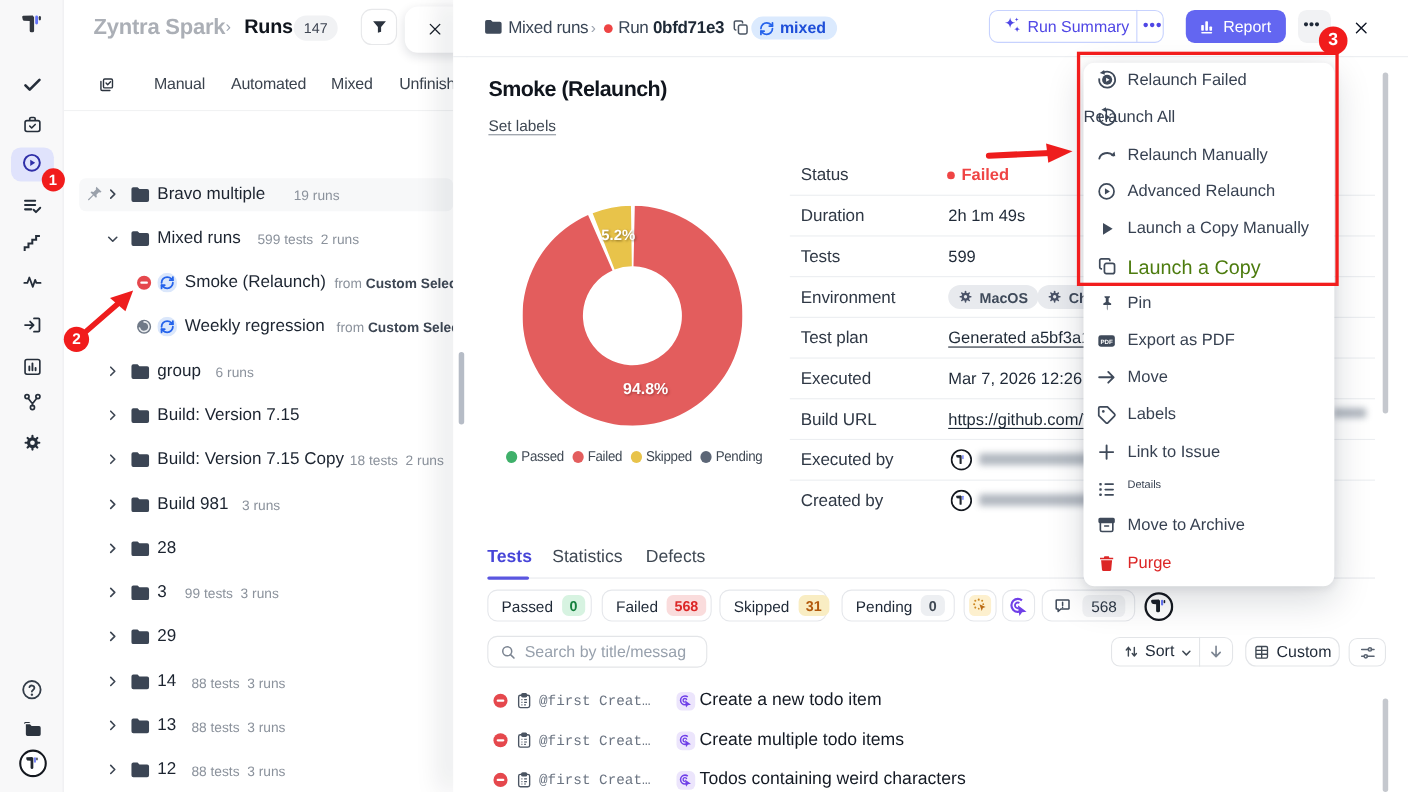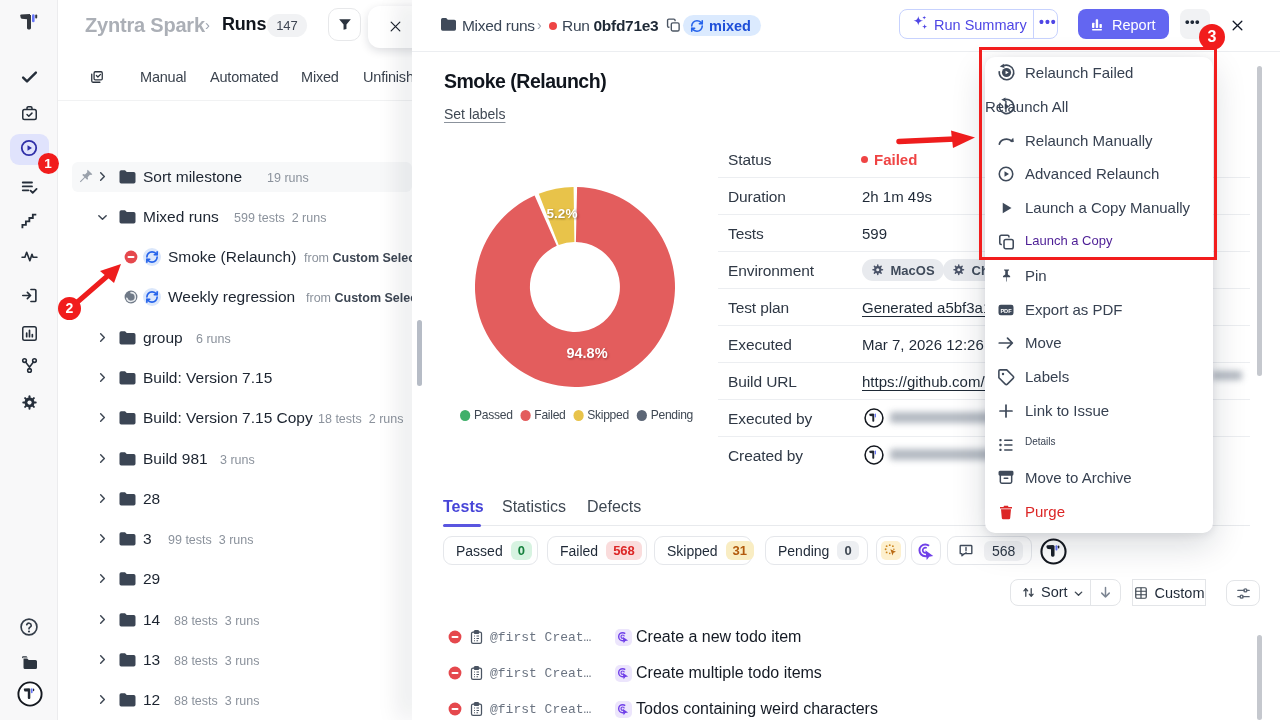--- a/index.html
+++ b/index.html
@@ -142,21 +142,21 @@
   <div class="abs" style="left:14px;top:162px;width:340px;height:30px;background:#f7f8f9;border-radius:6px"></div>
   <svg class="abs" style="left:20px;top:168px" width="16" height="16" viewBox="0 0 24 24" fill="#9aa1ab">
         <path d="M14.5 2.5l7 7-1.6 1-2-.2-3.4 3.4.6 2.8-1.3 1.3-3.2-3.2L4 21.4l-1.2-1.2 6.8-6.6-3.2-3.2 1.3-1.3 2.8.6 3.4-3.4-.2-2z"></path>
       </svg>
   <svg class="abs chev" style="left:39px;top:171px" viewBox="0 0 24 24" fill="none" stroke="currentColor" stroke-width="3.2" stroke-linecap="round" stroke-linejoin="round">
         <path d="M8 4l8 8-8 8"></path>
       </svg>
   <svg class="abs fold" style="left:60px;top:169px" viewBox="0 0 24 22" fill="currentColor">
         <path d="M1 4a2.4 2.4 0 0 1 2.4-2.4h5.2L11 4h9.6A2.4 2.4 0 0 1 23 6.4v11.2A2.4 2.4 0 0 1 20.6 20H3.4A2.4 2.4 0 0 1 1 17.6z"></path>
       </svg>
-  <div class="abs tname" style="left:85px;top:168px">Sort milestone</div>
+  <div class="abs tname" style="left:85px;top:168px">Bravo multiple</div>
   <div class="abs tmeta" style="left:209px;top:171px">19 runs</div>
 
   <svg class="abs chev" style="left:39px;top:212px" viewBox="0 0 24 24" fill="none" stroke="currentColor" stroke-width="3.2" stroke-linecap="round" stroke-linejoin="round">
         <path d="M4 8l8 8 8-8"></path>
       </svg>
   <svg class="abs fold" style="left:60px;top:209px" viewBox="0 0 24 22" fill="currentColor">
         <path d="M1 4a2.4 2.4 0 0 1 2.4-2.4h5.2L11 4h9.6A2.4 2.4 0 0 1 23 6.4v11.2A2.4 2.4 0 0 1 20.6 20H3.4A2.4 2.4 0 0 1 1 17.6z"></path>
       </svg>
   <div class="abs tname" style="left:85px;top:208px">Mixed runs</div>
   <div class="abs tmeta" style="left:176px;top:211px">599 tests&nbsp;&nbsp;2 runs</div>
@@ -440,34 +440,41 @@
         </svg>
     <span style="font-size:14px;color:#2c3644;margin-left:10px;background:#f1f2f4;border-radius:6px;padding:2px 8px">568</span>
   </div>
   <svg class="abs" style="left:616px;top:538px" width="27" height="27" viewBox="0 0 26 26">
         <circle cx="13" cy="13" r="11.6" fill="#fff" stroke="#14181f" stroke-width="2"></circle>
         <path d="M6.2 8.6 Q6 7.2 7.2 7 L13.2 6.7 L13.2 7.4 L14 7.4 L14 16.6 Q14 18 12.6 18 L12 18 Q10.6 18 10.6 16.6 L10.6 10.9 L7.9 10.7 Q6.6 10.6 6.2 8.6Z" fill="#191f28"></path>
         <rect x="14.9" y="6.9" width="1.9" height="5.2" rx=".95" fill="#6574f8"></rect>
         <rect x="17.2" y="7.2" width="1.4" height="2.8" rx=".7" fill="#191f28"></rect>
       </svg>
 
+  <div class="abs" style="left:19px;top:578px;width:200px;height:29px;border:1px solid #e3e5e8;border-radius:9px;display:flex;align-items:center;padding-left:11px">
+    <svg width="14" height="14" viewBox="0 0 24 24" fill="none" stroke="#7c8592" stroke-width="2.4" stroke-linecap="round">
+          <circle cx="10.5" cy="10.5" r="7"></circle>
+          <path d="M16 16l5 5"></path>
+        </svg>
+    <span style="font-size:14.5px;color:#98a1ad;margin-left:8px">Search by title/messag</span>
+  </div>
   <div class="abs" style="left:586px;top:579px;width:111px;height:27px;border:1px solid #e3e5e8;border-radius:8px"></div>
   <div class="abs" style="left:666px;top:579px;width:1px;height:27px;background:#e3e5e8"></div>
   <svg class="abs" style="left:598px;top:586px" width="13" height="13" viewBox="0 0 24 24" fill="none" stroke="#3f4853" stroke-width="2.4" stroke-linecap="round" stroke-linejoin="round">
         <path d="M7 4v14M7 4L3.5 8M7 4l3.5 4" transform="translate(0,1)"></path>
         <path d="M17 20V6M17 20l-3.5-4M17 20l3.5-4" transform="translate(0,-1)"></path>
       </svg>
   <div class="abs" style="left:617px;top:584px;font-size:14.5px;color:#1f2937">Sort</div>
   <svg class="abs" style="left:649px;top:588px" width="11" height="11" viewBox="0 0 24 24" fill="none" stroke="#3f4853" stroke-width="3" stroke-linecap="round" stroke-linejoin="round">
         <path d="M5 9l7 7 7-7"></path>
       </svg>
   <svg class="abs" style="left:674px;top:585px" width="15" height="15" viewBox="0 0 24 24" fill="none" stroke="#7c8592" stroke-width="2.4" stroke-linecap="round" stroke-linejoin="round">
         <path d="M12 4v15M12 19l-6-6M12 19l6-6"></path>
       </svg>
-  <div class="abs" style="left:708px;top:579px;width:74px;height:27px;border:1px solid #e3e5e8;border-radius:0;display:flex;align-items:center;justify-content:center">
+  <div class="abs" style="left:708px;top:579px;width:86px;height:27px;border:1px solid #e3e5e8;border-radius:10px;display:flex;align-items:center;justify-content:center">
     <svg width="14" height="14" viewBox="0 0 24 24" fill="none" stroke="#3f4853" stroke-width="2.1">
           <rect x="3" y="3" width="18" height="18" rx="2"></rect>
           <path d="M3 9h18M3 15h18M12 3v18"></path>
         </svg>
     <span style="font-size:14.5px;color:#1f2937;margin-left:7px">Custom</span>
   </div>
   <div class="abs" style="left:802px;top:580px;width:34px;height:26px;border:1px solid #e3e5e8;border-radius:8px">
     <svg style="margin:5px 0 0 8px" width="17" height="15" viewBox="0 0 24 24" fill="none" stroke="#5a6472" stroke-width="2.2" stroke-linecap="round">
           <path d="M3 7h10M17 7h4M3 17h4M11 17h10"></path>
           <circle cx="15" cy="7" r="2.4"></circle>
@@ -567,21 +574,21 @@
           <path d="M6 3.5l14 8.5-14 8.5z" fill="#3f4a5a"></path>
         </svg>
       </div>
 <div class="abs" style="left:1025px;top:198.5px;font-size:15px;color:#374151">Launch a Copy Manually</div>
 <div class="abs" style="left:996px;top:232px;width:20px;height:19px;display:flex;align-items:center;justify-content:center">
         <svg width="17" height="18" viewBox="0 0 24 24" fill="none" stroke="#3f4a5a" stroke-width="2.2" stroke-linejoin="round">
           <rect x="8.5" y="8.5" width="13" height="13" rx="2.5"></rect>
           <path d="M5.5 15.5h-1a2 2 0 0 1-2-2v-9a2 2 0 0 1 2-2h9a2 2 0 0 1 2 2v1"></path>
         </svg>
       </div>
-<div class="abs" style="left:1025px;top:232.5px;font-size:13px;color:#4c1d95">Launch a Copy</div>
+<div class="abs" style="left:1025px;top:232.5px;font-size:18px;color:#4d7c0f">Launch a Copy</div>
 <div class="abs" style="left:996px;top:266px;width:20px;height:19px;display:flex;align-items:center;justify-content:center">
         <svg width="15" height="17" viewBox="0 0 24 24" fill="#3f4a5a">
           <path d="M8 2.2h8.2l-.4 1.9-1.6.8v5.4l3.6 2.4v2.1h-5.2v5.7l-.5 2.3-.5-2.3v-5.7H6.4v-2.1L10 10.3V4.9l-1.6-.8z"></path>
         </svg>
       </div>
 <div class="abs" style="left:1025px;top:266.5px;font-size:15px;color:#374151">Pin</div>
 <div class="abs" style="left:996px;top:300px;width:20px;height:19px;display:flex;align-items:center;justify-content:center">
         <svg width="18" height="18" viewBox="0 0 24 24">
           <rect x="2" y="5" width="20" height="14" rx="3" fill="#3f4a5a"></rect>
           <text x="12" y="15.5" text-anchor="middle" font-size="7.5" font-weight="bold" fill="#fff" font-family="Liberation Sans">PDF</text>

